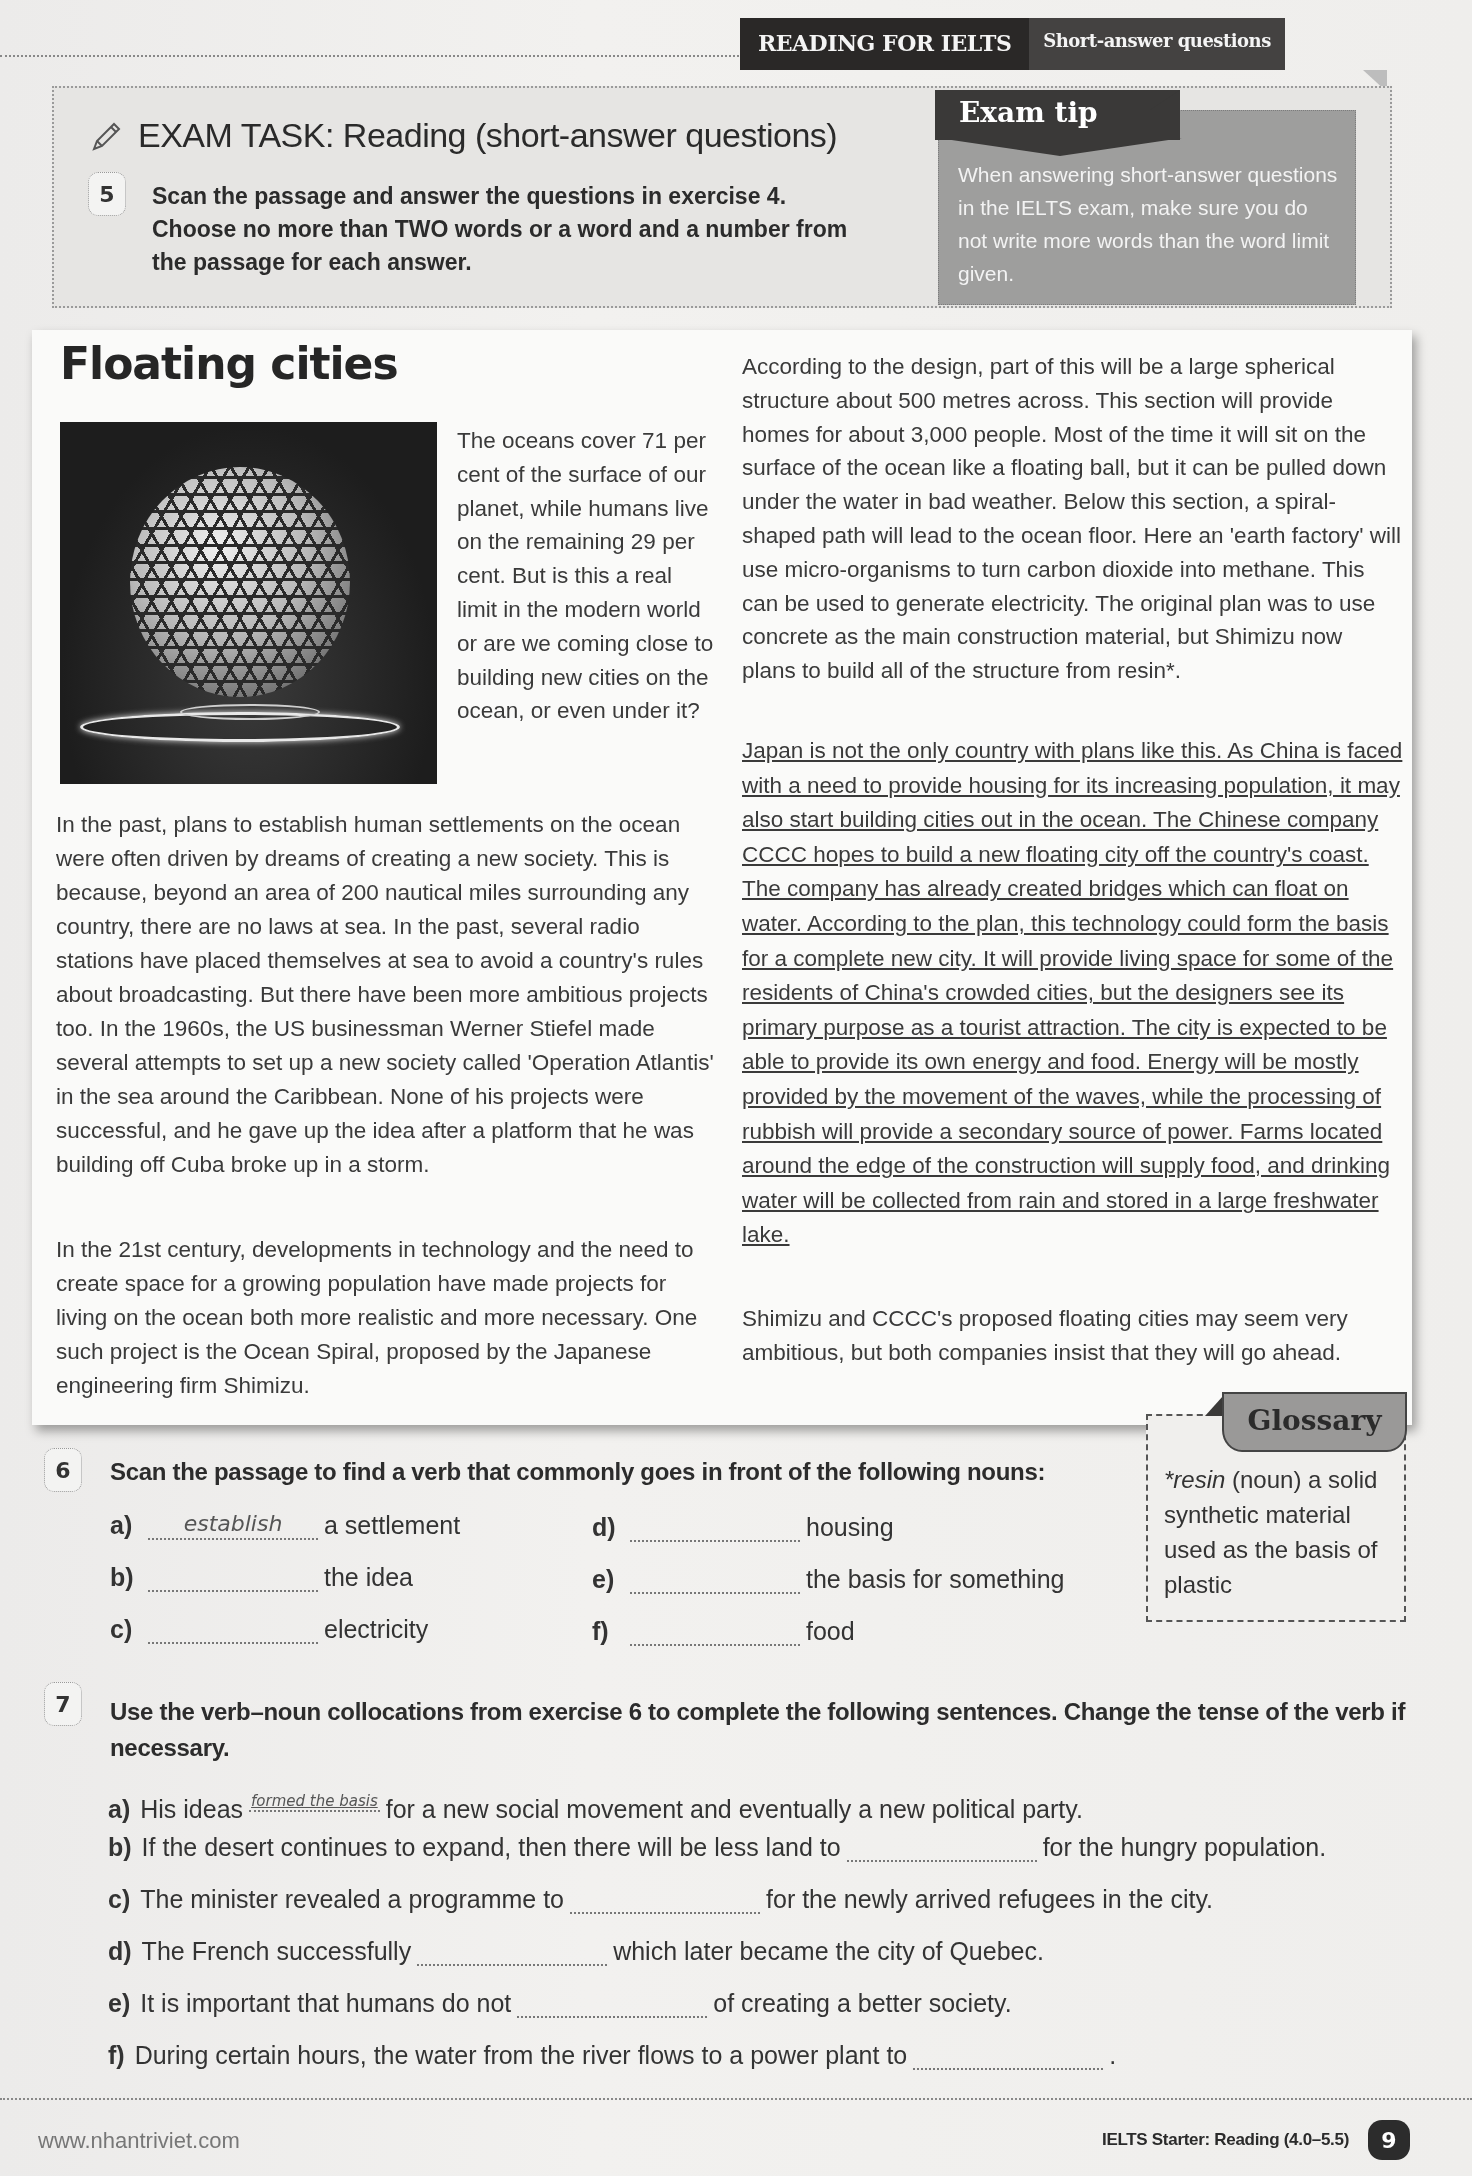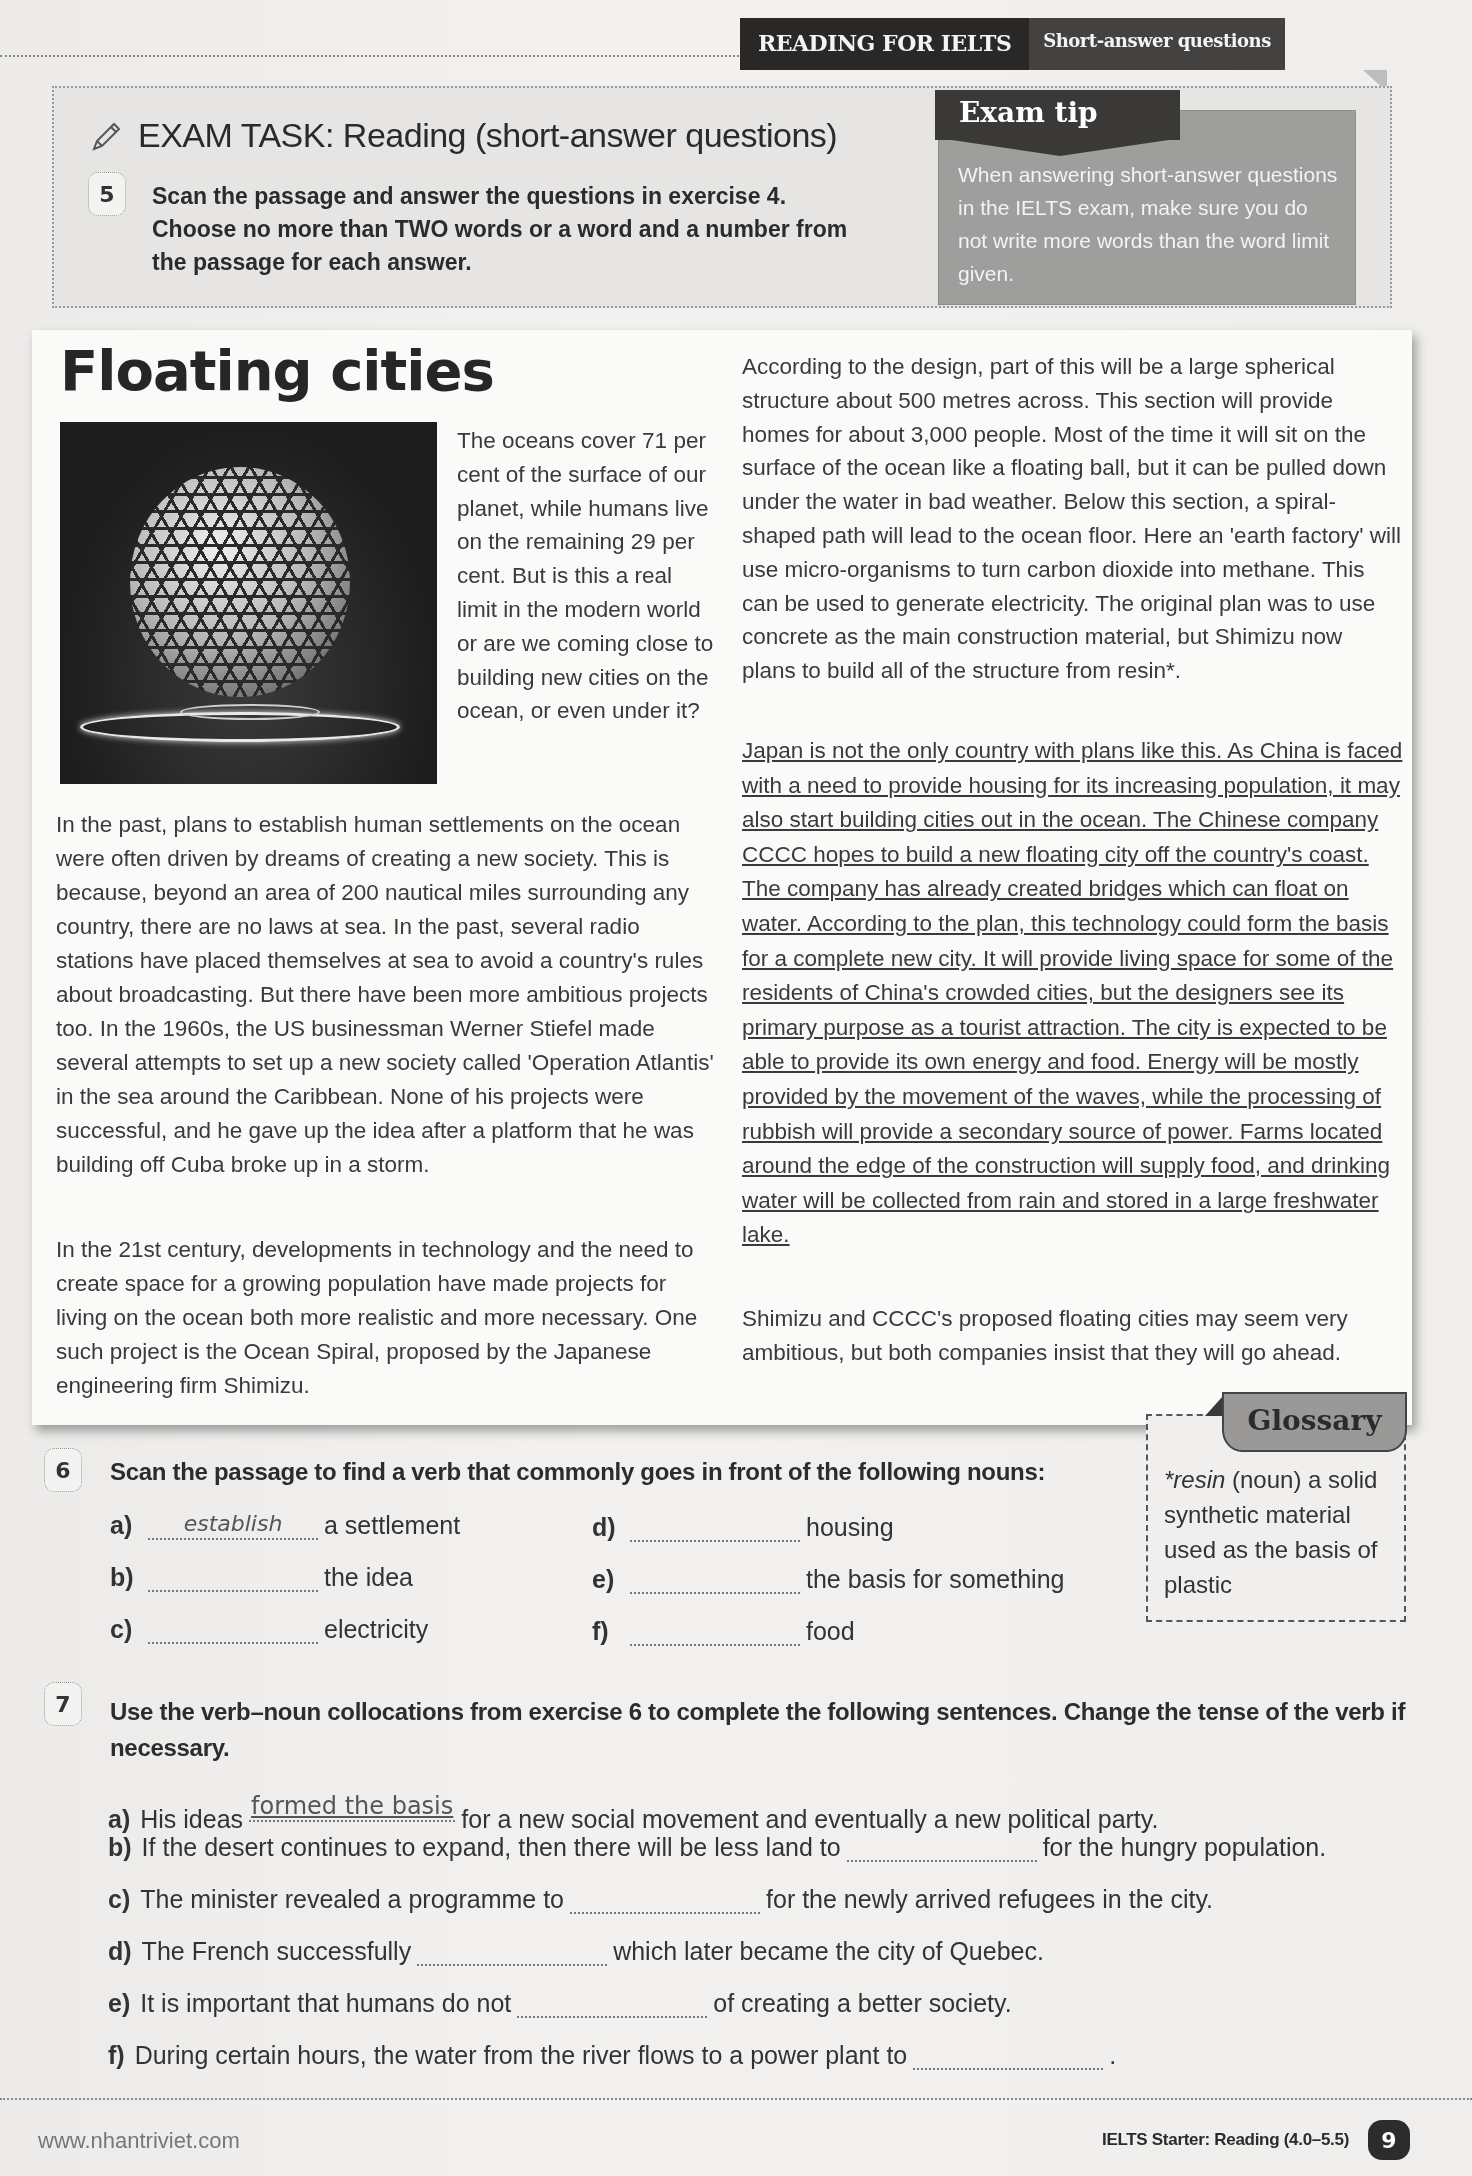--- a/index.html
+++ b/index.html
@@ -51,21 +51,21 @@
     border: 1.5px dotted #7c7c7c; }
   .tip-arrow { left: 938px; top: 138px; width: 0; height: 0;
     border-left: 122px solid transparent; border-right: 122px solid transparent;
     border-top: 18px solid #3a3938; }
   .tip-text { left: 958px; top: 158px; width: 380px; color: #f3f3f3; font-size: 21px;
     line-height: 33px; font-family: "Liberation Sans", sans-serif; }
 
   
   .article { left: 32px; top: 330px; width: 1380px; height: 1095px; background: #fafaf9;
     box-shadow: 4px 6px 10px rgba(0,0,0,0.35); }
-  .article-title { left: 60px; top: 338px; font-size: 56px; font-weight: bold;
+  .article-title { left: 60px; top: 338px; font-size: 44px; font-weight: bold;
     font-family: "DejaVu Sans", sans-serif; color: #262626; letter-spacing: -1px; }
   .article-img { left: 60px; top: 422px; width: 377px; height: 362px;
     background: radial-gradient(ellipse at 50% 70%, #3b3b3b 0%, #1d1d1d 70%); overflow: hidden; }
   .sphere { position: absolute; left: 70px; top: 45px; width: 220px; height: 230px; border-radius: 50%;
     background:
       repeating-linear-gradient(60deg, transparent 0 14px, #2a2a2a 14px 17px),
       repeating-linear-gradient(-60deg, transparent 0 14px, #2a2a2a 14px 17px),
       repeating-linear-gradient(0deg, transparent 0 14px, #2a2a2a 14px 17px),
       radial-gradient(circle at 40% 35%, #f0f0f0 0%, #b8b8b8 45%, #5a5a5a 90%);
   }
@@ -109,21 +109,21 @@
 
   
   .ex7-num { left: 44px; top: 1682px; }
   .ex7-head { left: 110px; top: 1694px; width: 1300px; font-size: 24px; font-weight: bold; color: #2c2c2c;
     line-height: 36px; font-family: "Liberation Sans", sans-serif; letter-spacing: -0.3px; }
   .ex7-item { left: 108px; font-family: "Liberation Sans", sans-serif; font-size: 25px; color: #333;
     display: flex; align-items: flex-end; white-space: nowrap; }
   .ex7-item .lbl { font-weight: bold; margin-right: 10px; }
   .ex7-item .blank { margin: 0 6px; }
   .answer7 { display: inline-block; border-bottom: 2px dotted #777; font-family: "DejaVu Sans", sans-serif;
-    font-size: 24px; color: #555; padding: 0 2px; margin: 12px 6px; text-decoration: underline; }
+    font-style: italic; font-size: 15px; color: #555; padding: 0 2px; margin: 12px 6px; text-decoration: underline; }
 
   
   .bottom-rule { left: 0; top: 2098px; width: 1472px; border-top: 2px dotted #888; }
   .footer-url { left: 38px; top: 2128px; font-size: 22px; color: #777; font-family: "Liberation Sans", sans-serif; }
   .footer-title { left: 1102px; top: 2130px; font-size: 17px; font-weight: bold; color: #2b2b2b;
     font-family: "Liberation Sans", sans-serif; letter-spacing: -0.3px; }
   .page-num { left: 1368px; top: 2120px; width: 42px; height: 40px; border-radius: 14px; background: #2c2c2c;
     color: #fff; font-weight: bold; font-size: 22px; display: flex; align-items: center; justify-content: center; }
 </style>
 </head>

